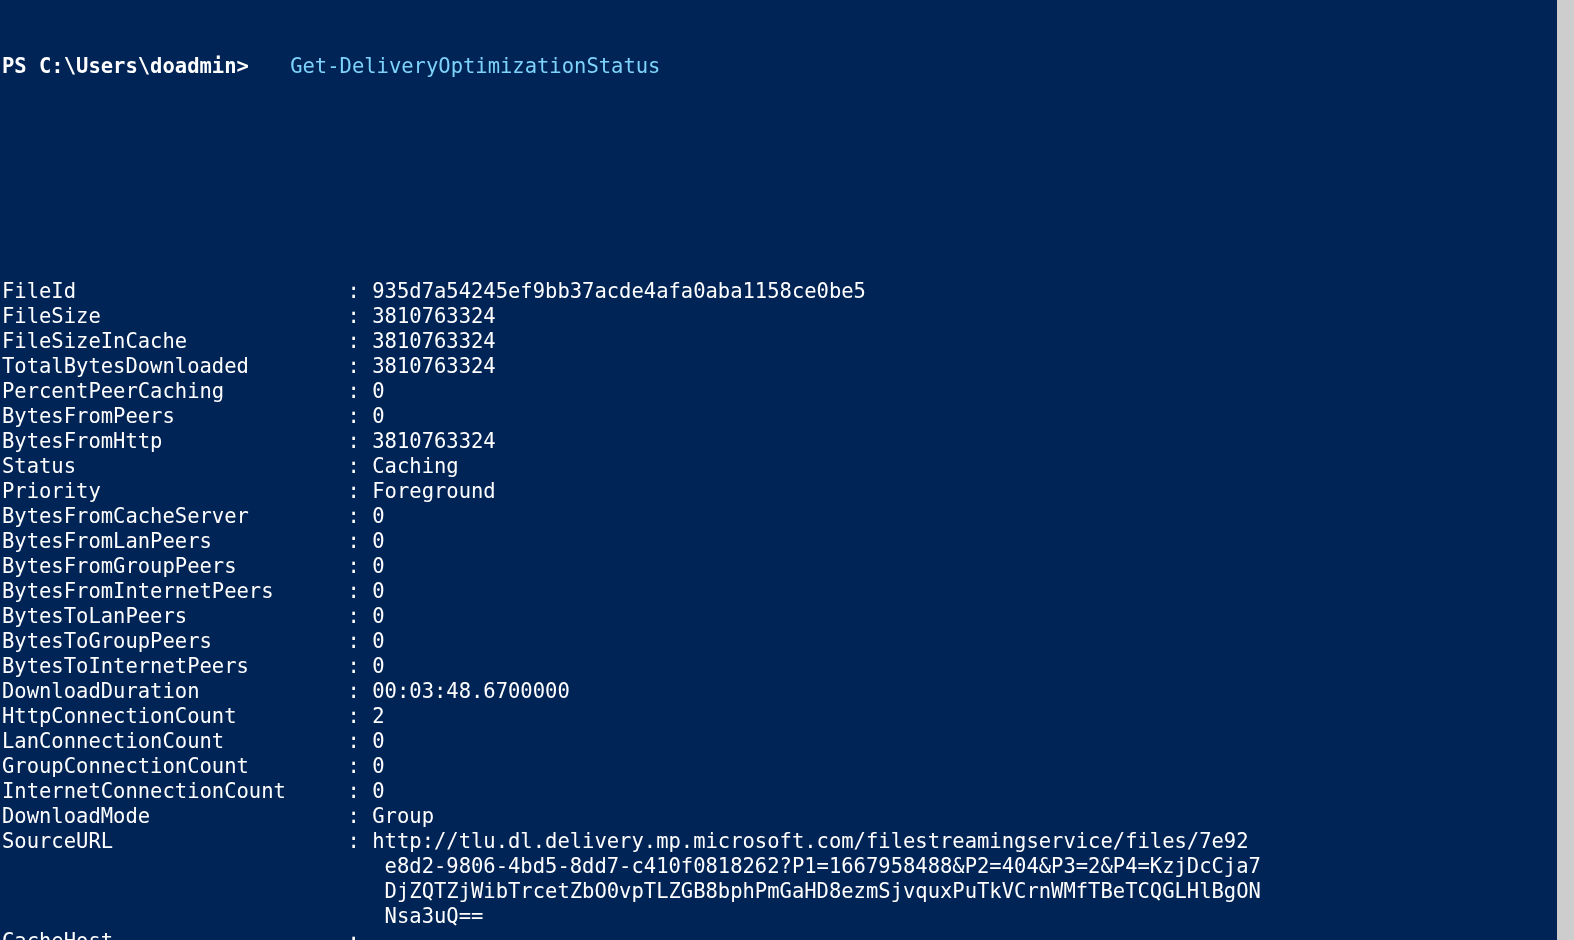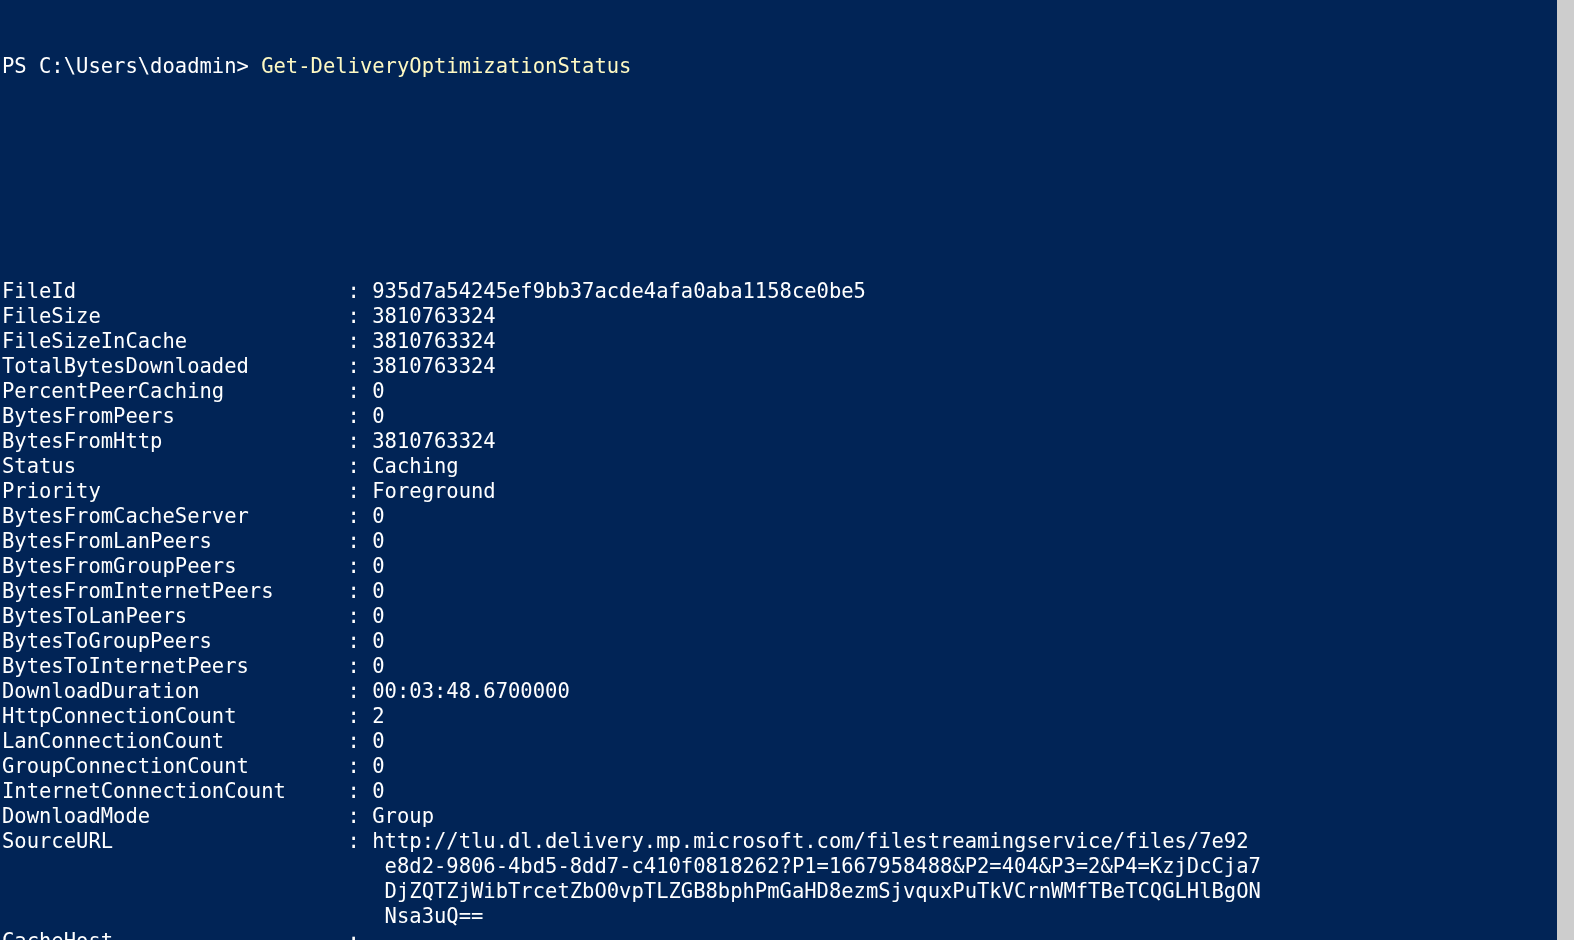--- a/index.html
+++ b/index.html
@@ -11,22 +11,22 @@
     font-family: Consolas, "Lucida Console", monospace;
     font-size: 20.5px;
     line-height: 25px;
     color: #ffffff;
     overflow: hidden;
   }
   .terminal {
     padding: 4px 0 0 2px;
     white-space: pre;
   }
-  .prompt-prefix { color: #ffffff; }
-  .prompt-command { color: #fef9c3; }
+  .prompt-prefix { color: #ffffff; font-weight: bold; }
+  .prompt-command { color: #7dd3fc; margin-left: 29px; }
   .row { white-space: pre; }
   .scrollbar {
     position: absolute;
     top: 0;
     right: 0;
     width: 17px;
     height: 940px;
     background: #f0f0f0;
   }
   .scrollbar-thumb {

